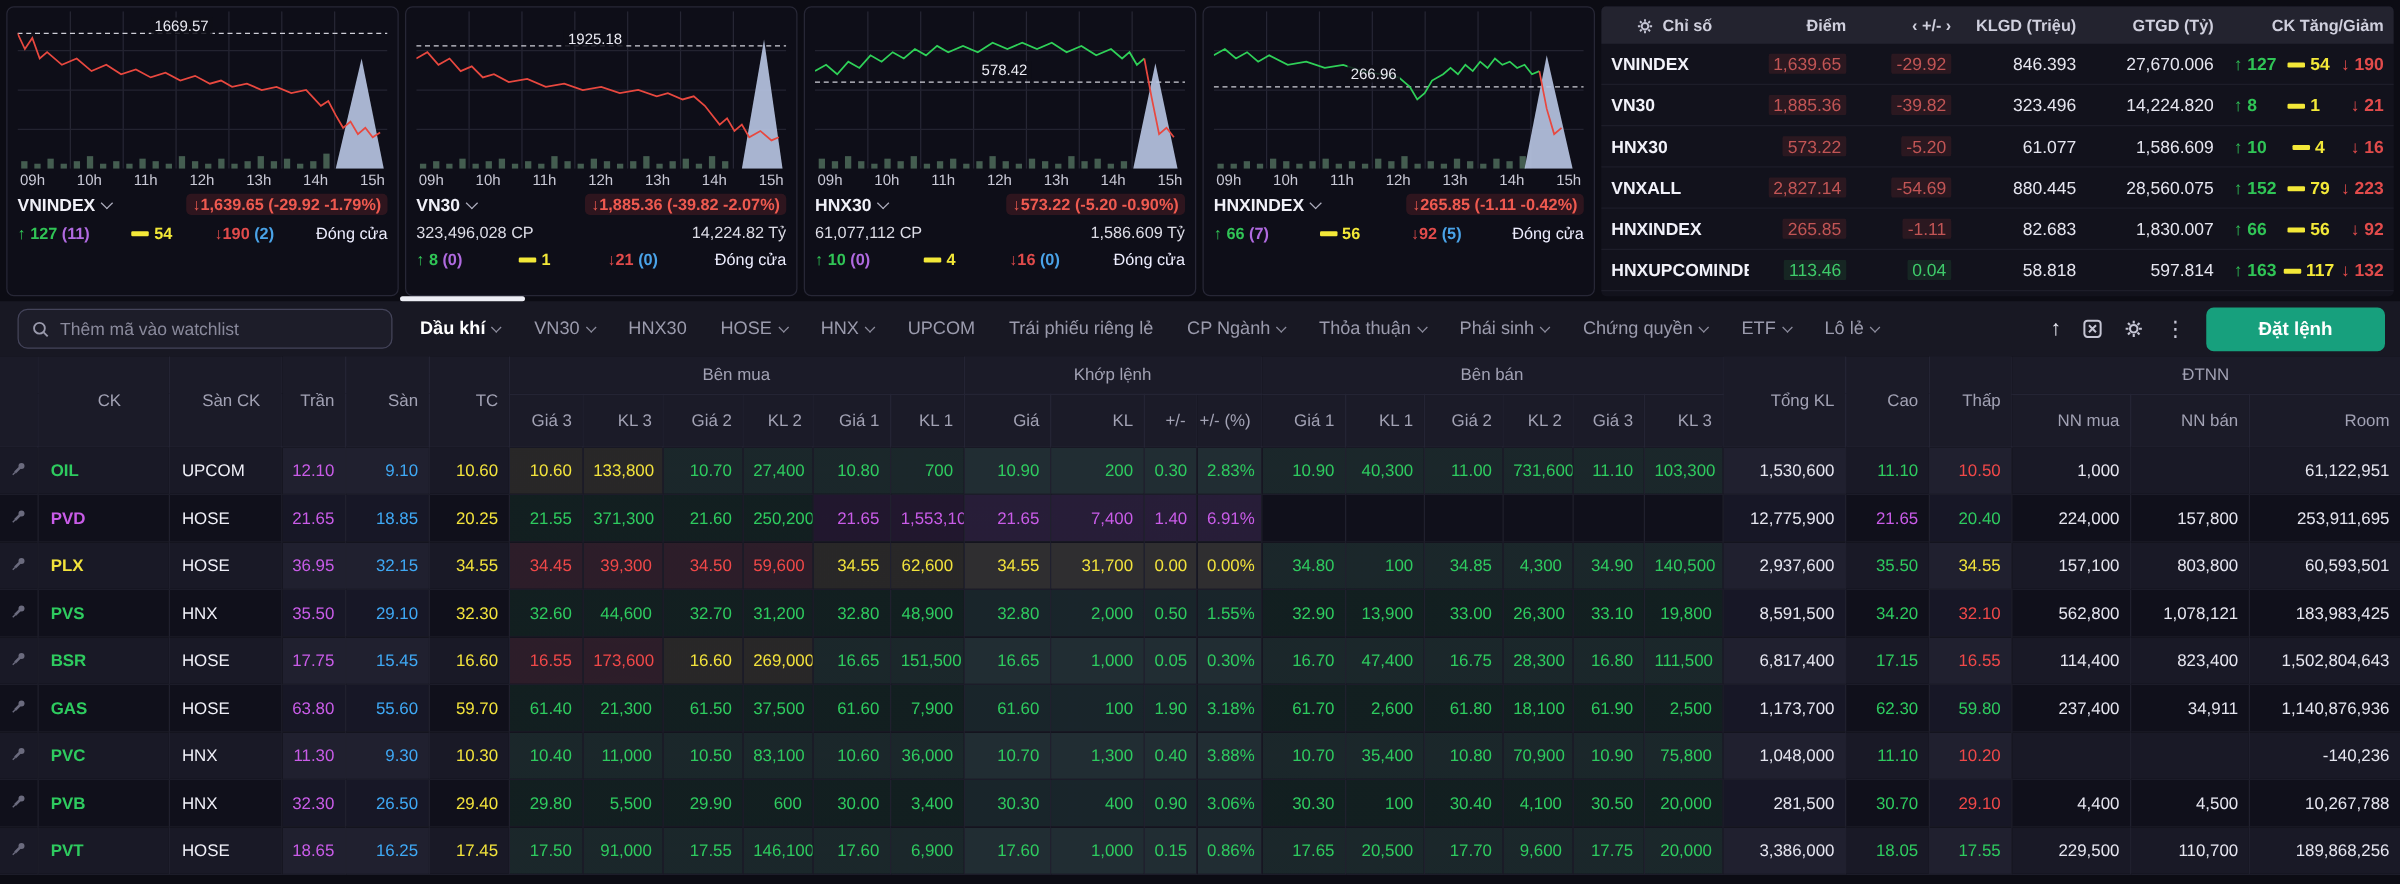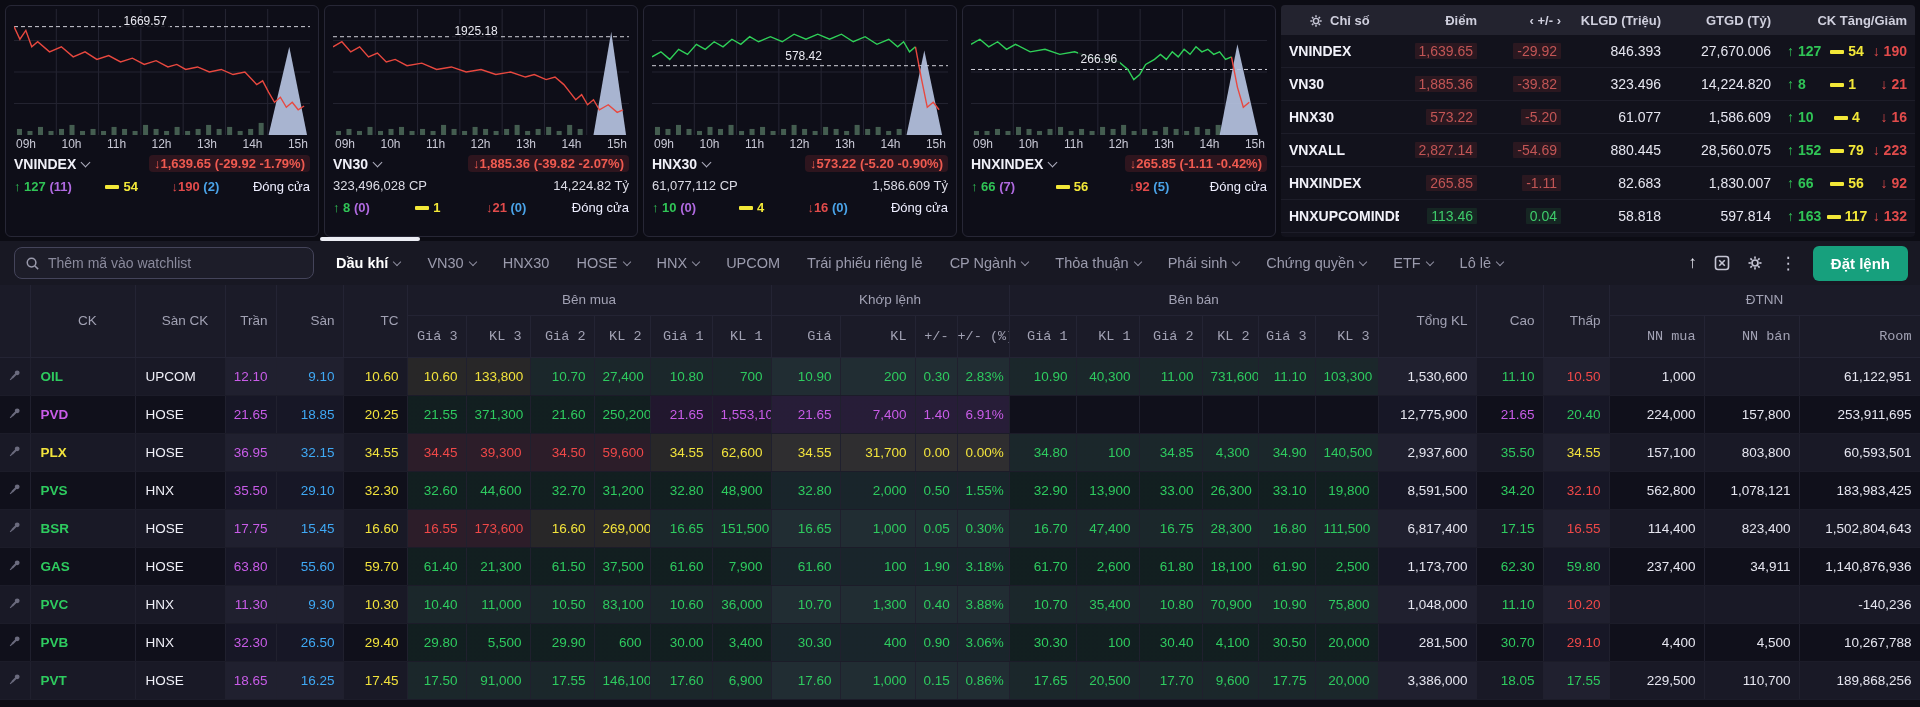--- a/index.html
+++ b/index.html
@@ -42,28 +42,28 @@
   .search { width:300px; height:32px; background:#1d1d29; border:1px solid #44445a; border-radius:8px; display:flex; align-items:center; padding:0 10px; gap:8px; margin-right:22px; }
   .search input { flex:1; background:transparent; border:none; outline:none; color:#cfcfdd; font-size:14px; font-family:"Liberation Sans",sans-serif; }
   .search input::placeholder { color:#8a8a9c; }
   .tabs { display:flex; gap:27px; flex:1; }
   .tab { font-size:14.5px; color:#9b9bad; cursor:pointer; white-space:nowrap; display:flex; align-items:center; }
   .tab.active { color:#ffffff; font-weight:700; }
   .tab .chev { border-color:#8d8d9e; width:6px; height:6px; margin-left:6px; }
   .tool-icons { display:flex; align-items:center; gap:17px; margin:0 16px 0 6px; color:#c5c5d4; }
   .upl { font-size:17px; font-weight:700; color:#e8e8f2; }
   .kebab { font-size:17px; color:#c5c5d4; letter-spacing:0; }
-  .order-btn { background:#17a07d; color:#fff; font-size:15px; font-weight:700; border:none; border-radius:6px; padding:9px 18px; cursor:pointer; font-family:"Liberation Sans",sans-serif; }
+  .order-btn { background:#17a07d; color:#fff; font-size:15px; font-weight:700; border:none; border-radius:6px; padding:9px 42px; cursor:pointer; font-family:"Liberation Sans",sans-serif; }
 
   
   table.board { width:1920px; border-collapse:collapse; table-layout:fixed; }
   .board col.lt { background:#1c1c2b; }
   .board th { background:#1b1b28; color:#a2a2b4; font-weight:400; font-size:13.5px; border-right:1px solid #242434; border-bottom:1px solid #242434; white-space:nowrap; overflow:hidden; }
   .board thead tr:first-child th { height:30px; }
-  .board thead tr:last-child th { height:42px;font-family:Liberation Mono, monospace; }
+  .board thead tr:last-child th { height:42px; }
   .board th.num { text-align:right; padding-right:8px; }
   .board th.txt { text-align:center; padding-left:10px; }
   .board td { height:38px; font-size:13.5px; border-right:1px solid #20202e; border-bottom:1px solid #1c1c29; text-align:right; padding:0 8px; white-space:nowrap; overflow:hidden; }
   .board tr.odd td { background-color:#191926; }
   .board tr.odd td.lt { background-color:#20202f; }
   .board tr.even td { background-color:#10101b; }
   .board tr.even td.lt { background-color:#171726; }
   .board td.tk { text-align:left; font-weight:700; padding-left:10px; }
   .board td.ex { text-align:left; color:#f0f0f8; padding-left:10px; }
   .board td.pin { text-align:center; padding:0; }

